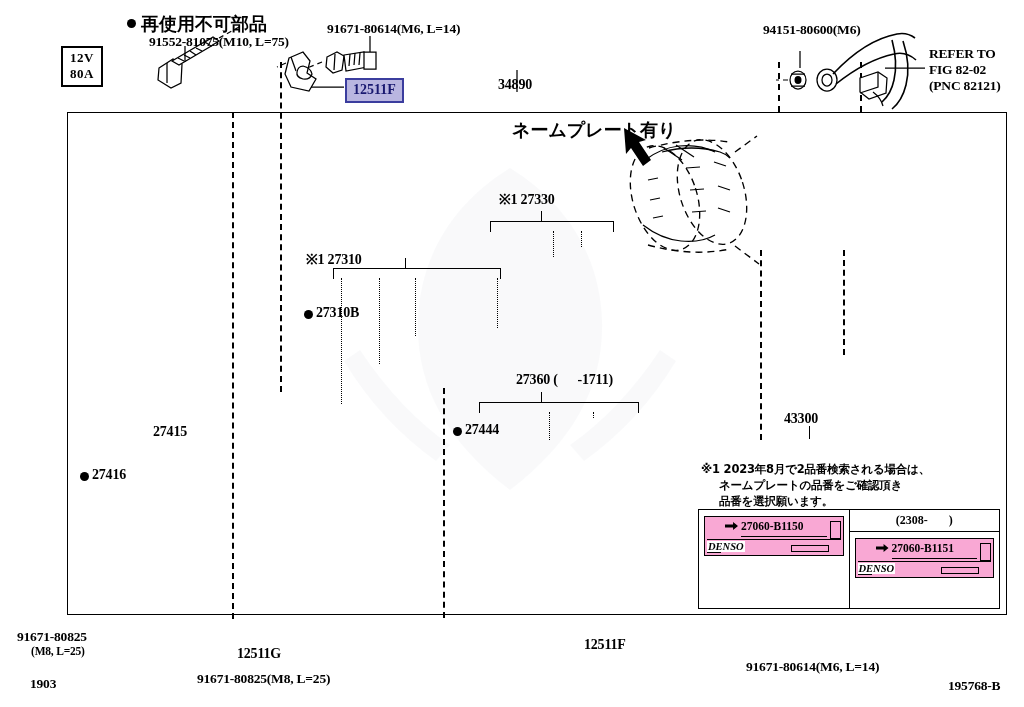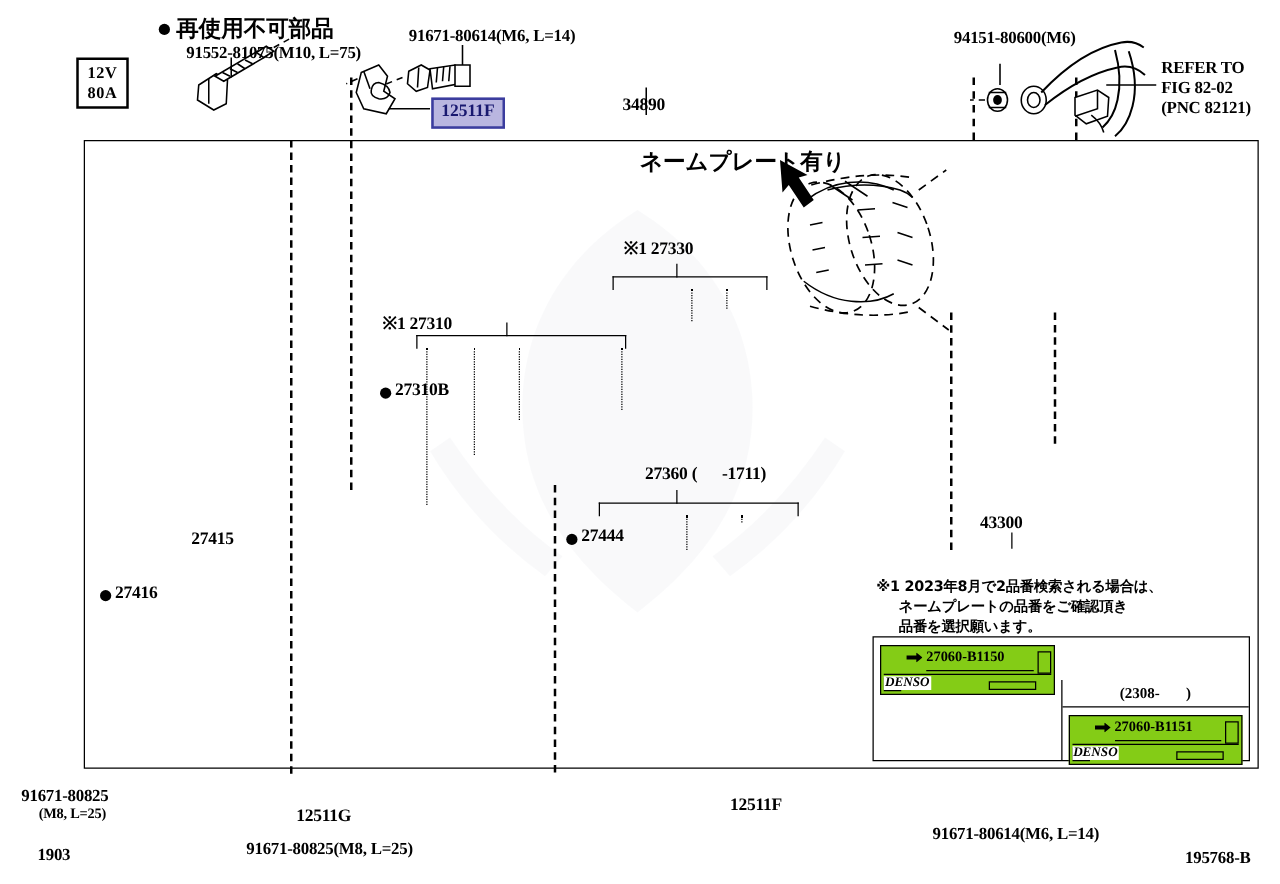--- a/index.html
+++ b/index.html
@@ -52,29 +52,29 @@
 
   
   .bracket{position:absolute;border-left:1.3px solid #000;border-right:1.3px solid #000;border-top:1.3px solid #000;}
 
   
   .np-table{
     position:absolute;border:1.6px solid #000;background:#fff;
     display:flex;
   }
   .np-col{flex:1;display:flex;flex-direction:column;}
-  .np-col + .np-col{border-left:1.6px solid #000;margin-top:34px;}
+  .np-col + .np-col{border-left:1.6px solid #000;}
   .np-head{
     text-align:center;font-size:12px;font-weight:bold;
     padding:3px 0 3px 0;border-bottom:1.3px solid #000;
     font-family:"Liberation Serif",serif;white-space:pre;
   }
   .np-body{flex:1;position:relative;padding:6px 5px;}
   .plate{
-    position:relative;border:1.4px solid #000;height:38px;background:#84cc16;text-align:center;
+    position:relative;border:1.4px solid #000;height:38px;background:#f9a8d4;text-align:center;
   }
   .plate-denso{
     position:absolute;left:2px;bottom:3px;font-style:italic;font-weight:bold;
     font-size:10.5px;font-family:"Liberation Serif",serif;
     background:#fff;padding:0 1px;
   }
   .plate-num{
     position:absolute;left:36px;top:3px;font-size:11.5px;font-weight:bold;
     font-family:"Liberation Serif",serif;white-space:pre;
   }

